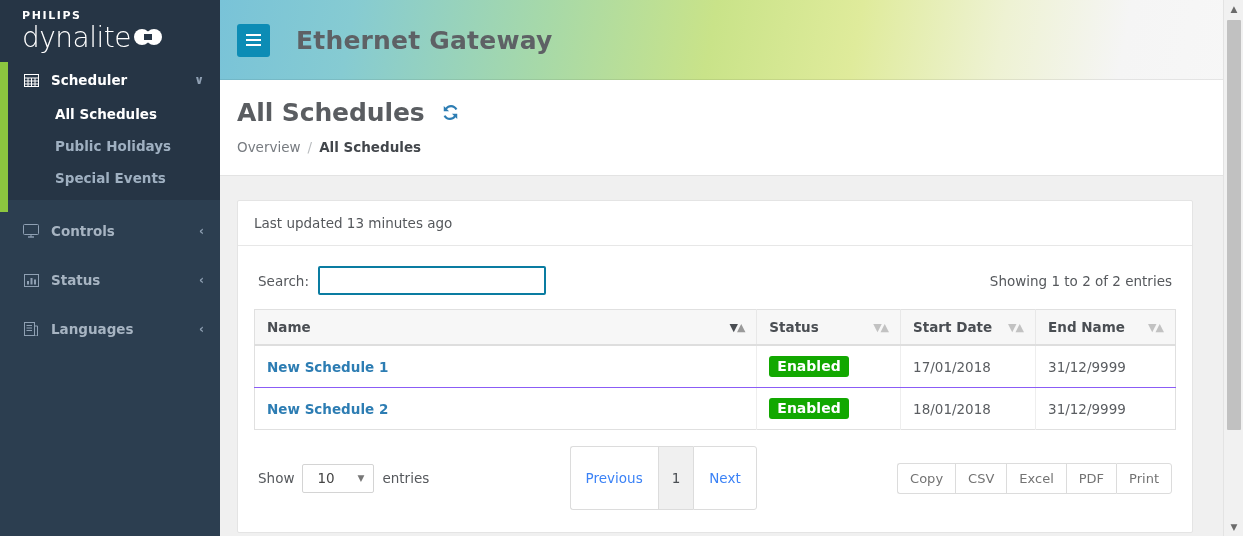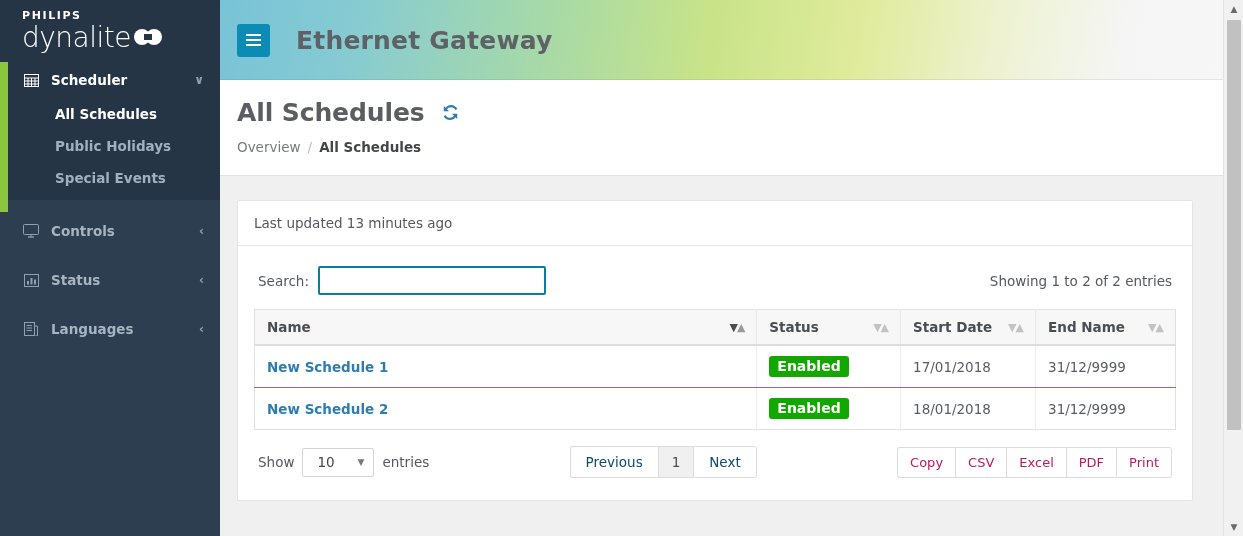--- a/index.html
+++ b/index.html
@@ -323,36 +323,36 @@
     position: absolute; right: 9px; top: 50%;
     transform: translateY(-50%);
     font-size: 9px; color: #777;
   }
 
   .pagination { display: flex; }
   .pg-btn {
     border: 1px solid #dcdcdc;
     border-right: none;
     background: #ffffff;
-    color: #0c4a6e;
-    font-size: 13.5px;
-    padding: 7px 15px;
+    color: #3b82f6;
+    font-size: 13.5px;
+    padding: 23px 15px;
     cursor: pointer;
     font-family: "DejaVu Sans", "Liberation Sans", sans-serif;
   }
   .pg-btn:first-child { border-radius: 3px 0 0 3px; }
   .pg-btn:last-child { border-right: 1px solid #dcdcdc; border-radius: 0 3px 3px 0; }
   .pg-btn.current { background: #f0f0f0; color: #4a4e53; padding: 7px 13px; }
 
   .export-group { display: flex; }
   .ex-btn {
     border: 1px solid #dcdcdc;
     border-right: none;
     background: #ffffff;
-    color: #be185d;
+    color: #737373;
     font-size: 13px;
     padding: 7px 12px;
     cursor: pointer;
     font-family: "DejaVu Sans", "Liberation Sans", sans-serif;
   }
   .ex-btn:first-child { border-radius: 3px 0 0 3px; }
   .ex-btn:last-child { border-right: 1px solid #dcdcdc; border-radius: 0 3px 3px 0; }
 
   
   .scrollbar {

